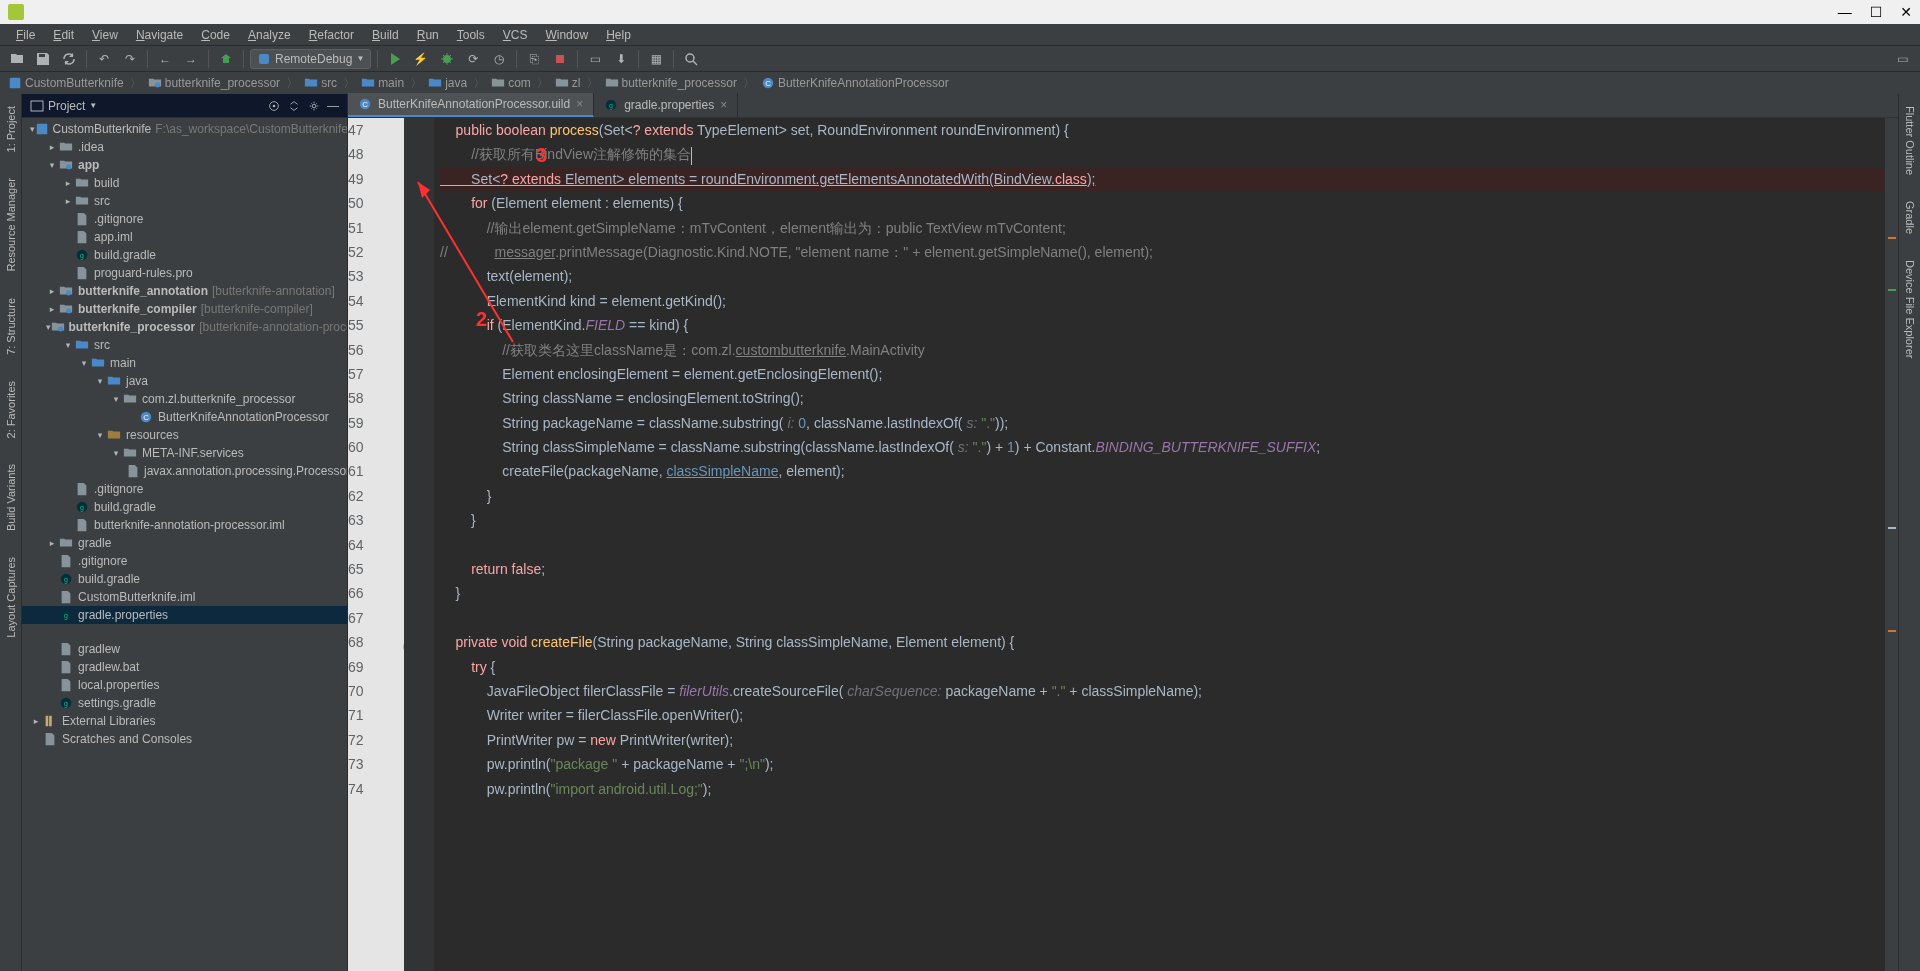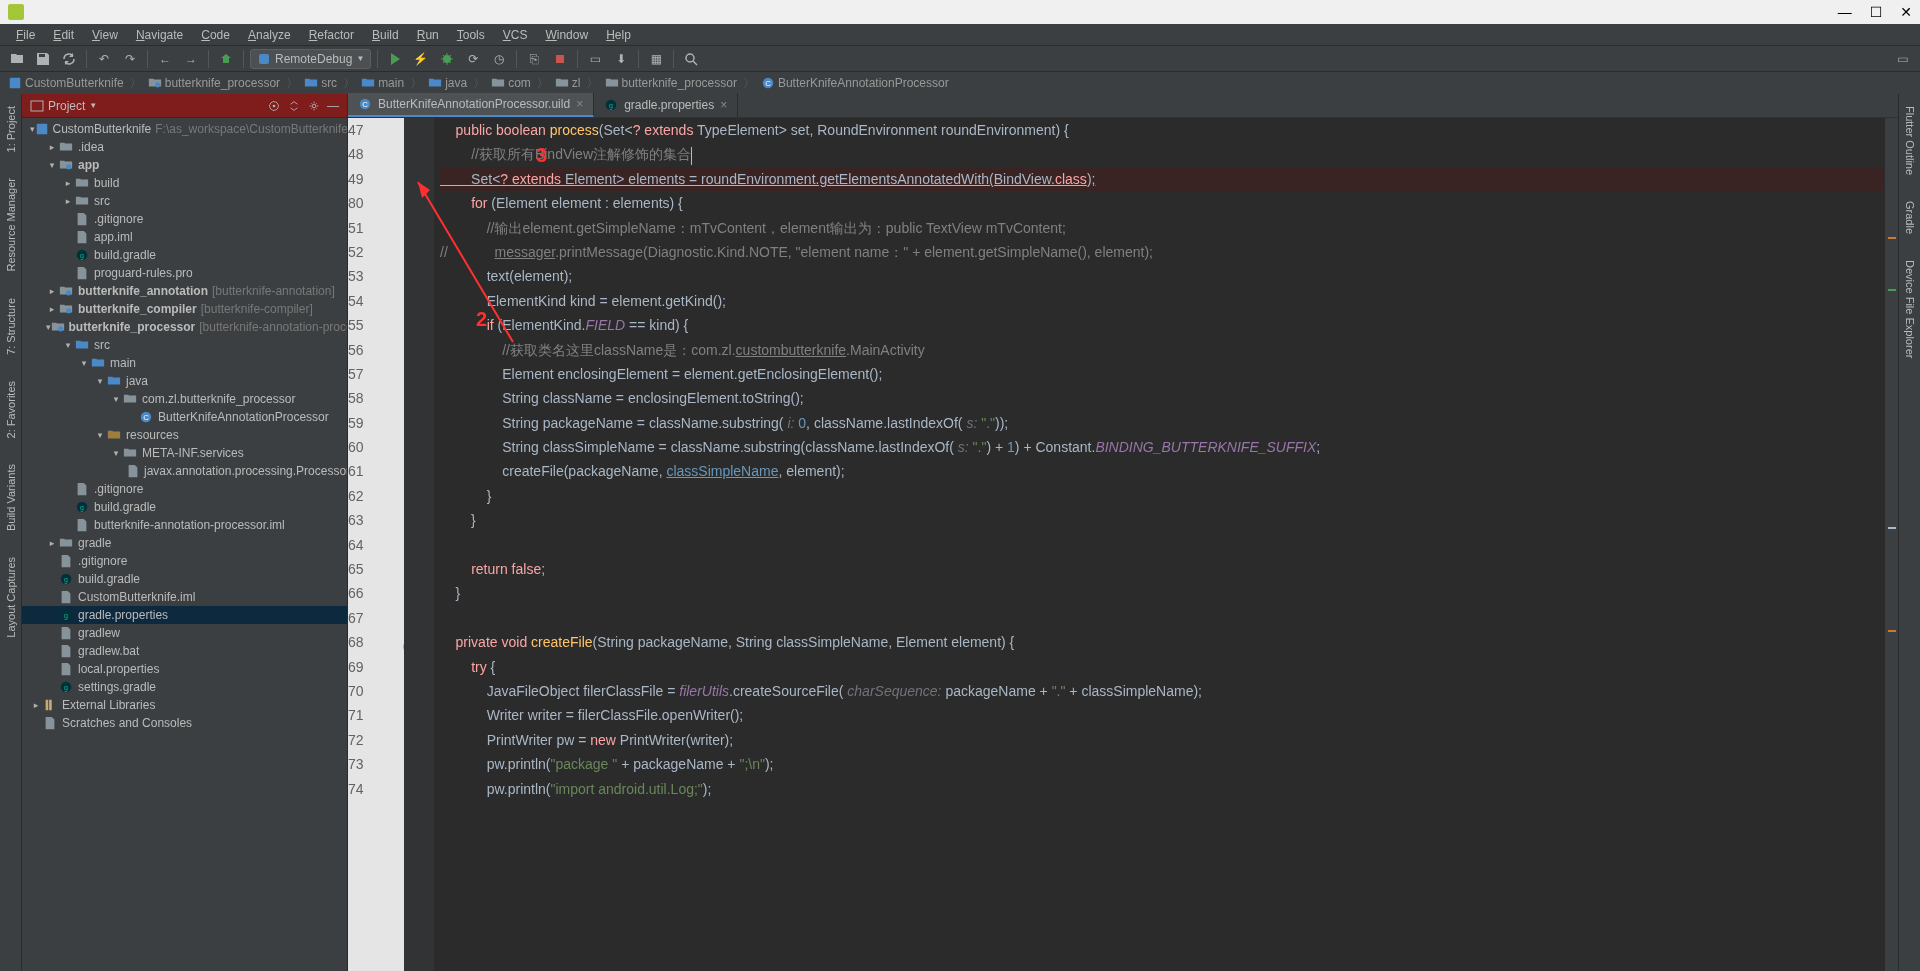--- a/index.html
+++ b/index.html
@@ -18,21 +18,21 @@
 .breadcrumb { height:22px; background:#3c3f41; display:flex; align-items:center; padding:0 8px; gap:4px; font-size:12px; color:#999; }
 .breadcrumb .crumb { display:flex; align-items:center; gap:3px; cursor:pointer; }
 .breadcrumb .sep { color:#666; margin:0 2px; }
 .bc-icon { width:14px; height:14px; }
 .main-area { display:flex; height:calc(100% - 94px); }
 .left-rail { width:22px; background:#3c3f41; border-right:1px solid #2b2b2b; display:flex; flex-direction:column; align-items:center; padding-top:4px; }
 .left-rail .railtab { writing-mode:vertical-rl; transform:rotate(180deg); padding:8px 2px; font-size:11px; cursor:pointer; color:#bbb; margin-bottom:10px; }
 .right-rail { width:22px; background:#3c3f41; border-left:1px solid #2b2b2b; display:flex; flex-direction:column; align-items:center; padding-top:4px; }
 .right-rail .railtab { writing-mode:vertical-rl; padding:8px 2px; font-size:11px; cursor:pointer; color:#bbb; margin-bottom:10px; }
 .project-panel { width:326px; background:#3c3f41; border-right:1px solid #2b2b2b; display:flex; flex-direction:column; }
-.pp-header { height:24px; display:flex; align-items:center; padding:0 8px; border-bottom:1px solid #2b2b2b; background:#7f1d1d; }
+.pp-header { height:24px; display:flex; align-items:center; padding:0 8px; border-bottom:1px solid #2b2b2b; background:#0f172a; }
 .pp-header .title { display:flex; align-items:center; gap:4px; cursor:pointer; }
 .pp-header .actions { margin-left:auto; display:flex; gap:6px; }
 .pp-header .actions svg { width:14px; height:14px; cursor:pointer; }
 .tree { flex:1; overflow:auto; padding:2px 0; }
 .tree-row { display:flex; align-items:center; height:18px; padding-right:6px; cursor:pointer; white-space:nowrap; }
 .tree-row.selected { background:#0d293e; }
 .tree-row .arrow { width:12px; text-align:center; color:#afb1b3; font-size:9px; }
 .tree-row .ticon { width:16px; height:14px; display:inline-flex; align-items:center; justify-content:center; margin-right:4px; }
 .tree-row .lbl { color:#bbb; }
 .tree-row .lbl.bold { font-weight:bold; }
@@ -533,21 +533,21 @@
         <div class="tree-row selected" style="padding-left: 24px;">
           <span class="arrow"></span>
           <span class="ticon">
             <svg class="bc-icon" viewBox="0 0 16 16">
               <circle cx="8" cy="8" r="6" fill="#02303a"></circle>
               <text x="8" y="11" text-anchor="middle" fill="#17b38a" font-size="8">g</text>
             </svg>
           </span>
           <span class="lbl">gradle.properties</span>
         </div>
-        <div class="tree-row" style="padding-left: 24px;">
+        <div class="tree-row" style="padding-left: 24px; margin-top: 16px;">
           <span class="arrow"></span>
           <span class="ticon">
             <svg class="bc-icon" viewBox="0 0 16 16">
               <path fill="#87939a" d="M3 1h7l3 3v11H3z"></path>
             </svg>
           </span>
           <span class="lbl">gradlew</span>
         </div>
         <div class="tree-row" style="padding-left: 24px;">
           <span class="arrow"></span>
@@ -616,21 +616,21 @@
           </svg>
           <span>gradle.properties</span>
           <span class="close">×</span>
         </div>
       </div>
     <div class="editor">
       <div class="gutter" id="gutter">
           <div class="gline">47<span class="ov">o</span></div>
           <div class="gline">48</div>
           <div class="gline">49<span class="bp"></span></div>
-          <div class="gline">80</div>
+          <div class="gline">50</div>
           <div class="gline">51</div>
           <div class="gline">52</div>
           <div class="gline">53</div>
           <div class="gline">54</div>
           <div class="gline">55</div>
           <div class="gline">56</div>
           <div class="gline">57</div>
           <div class="gline">58</div>
           <div class="gline">59</div>
           <div class="gline">60</div>

